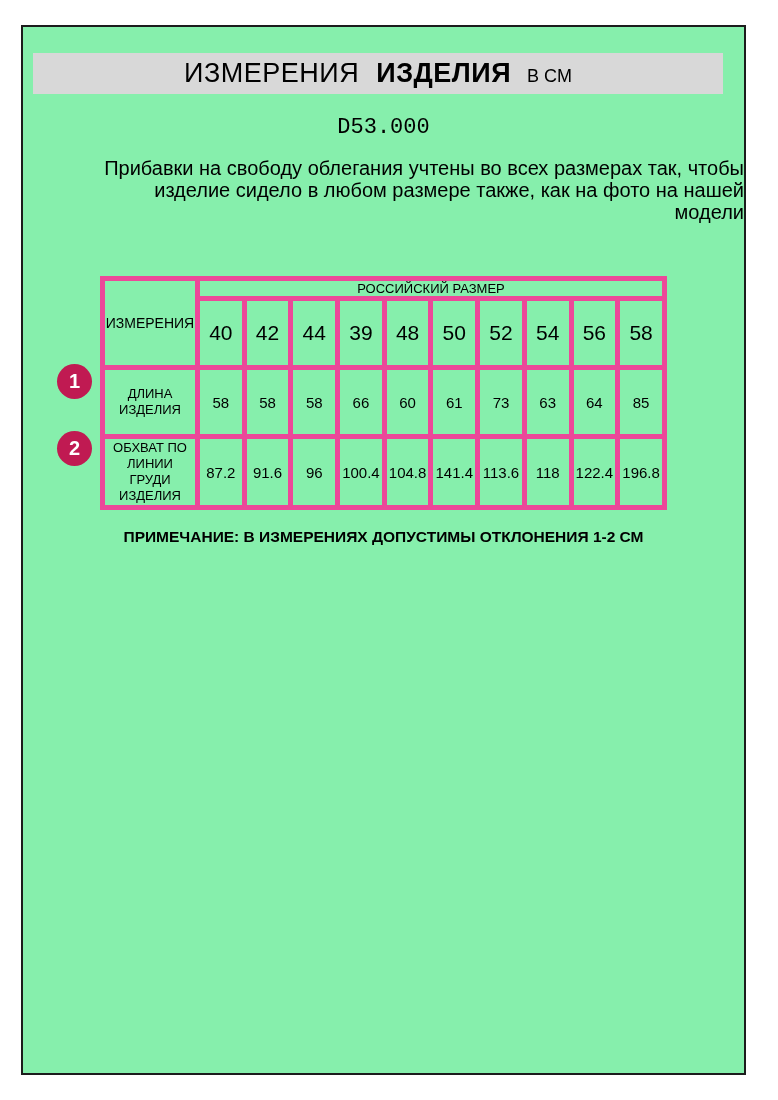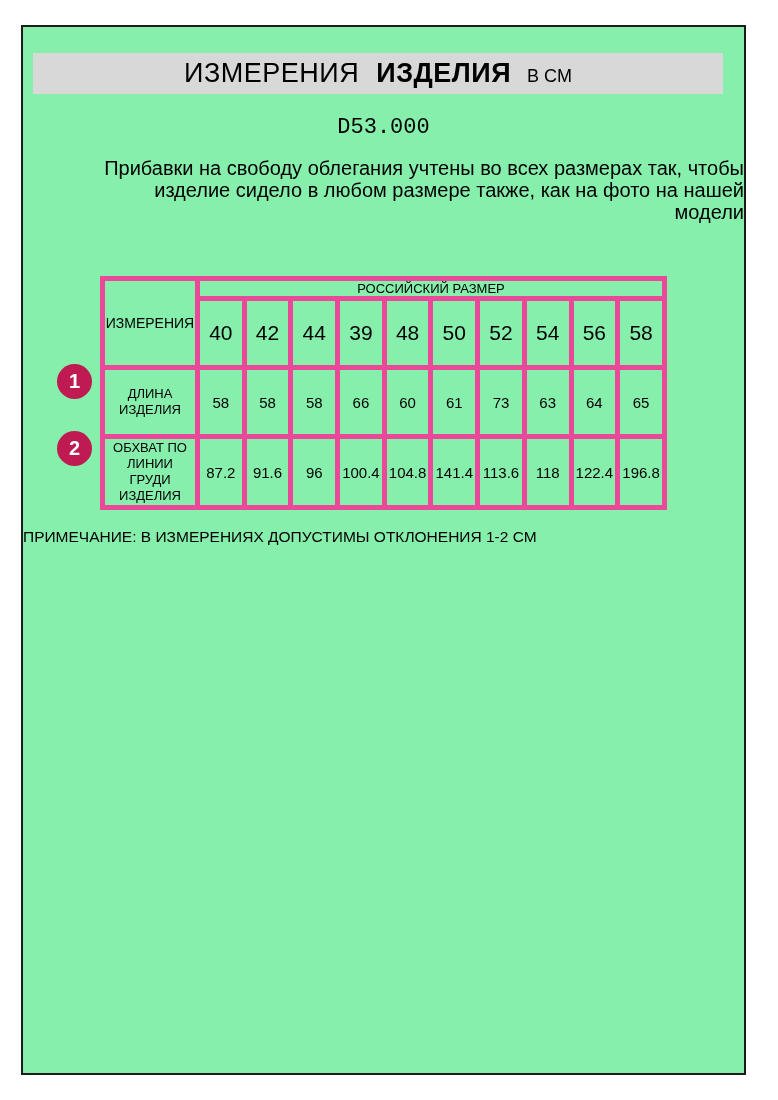--- a/index.html
+++ b/index.html
@@ -60,22 +60,22 @@
   }
   th.measure-header { width: 95px; font-size: 14px; }
   th.group-header   { height: 17px; font-size: 13px; }
   th.size-th        { height: 69px; font-size: 21px; font-weight: bold; }
   tbody tr:nth-child(1) th, tbody tr:nth-child(1) td { height: 69px; }
   tbody tr:nth-child(2) th, tbody tr:nth-child(2) td { height: 71px; }
   th.row-label { font-size: 13px; line-height: 16px; white-space: pre-line; margin-left: 45px; }
   td.value-cell { font-size: 15px; }
   .note {
     margin-top: 18px;
-    text-align: left;
-    font-weight: normal;
+    text-align: center;
+    font-weight: bold;
     font-size: 15.5px;
   }
   .marker {
     position: absolute;
     left: 34px;
     width: 35px; height: 35px;
     border-radius: 50%;
     background: #c01a52;
     color: #ffffff;
     font-size: 20px;
@@ -128,21 +128,21 @@
 ИЗДЕЛИЯ</th>
             <td class="value-cell">58</td>
             <td class="value-cell">58</td>
             <td class="value-cell">58</td>
             <td class="value-cell">66</td>
             <td class="value-cell">60</td>
             <td class="value-cell">61</td>
             <td class="value-cell">73</td>
             <td class="value-cell">63</td>
             <td class="value-cell">64</td>
-            <td class="value-cell">65</td>
+            <td class="value-cell">85</td>
           </tr>
           <tr>
             <th class="row-label">ОБХВАТ ПО
 ЛИНИИ
 ГРУДИ
 ИЗДЕЛИЯ</th>
             <td class="value-cell">87.2</td>
             <td class="value-cell">91.6</td>
             <td class="value-cell">96</td>
             <td class="value-cell">100.4</td>

